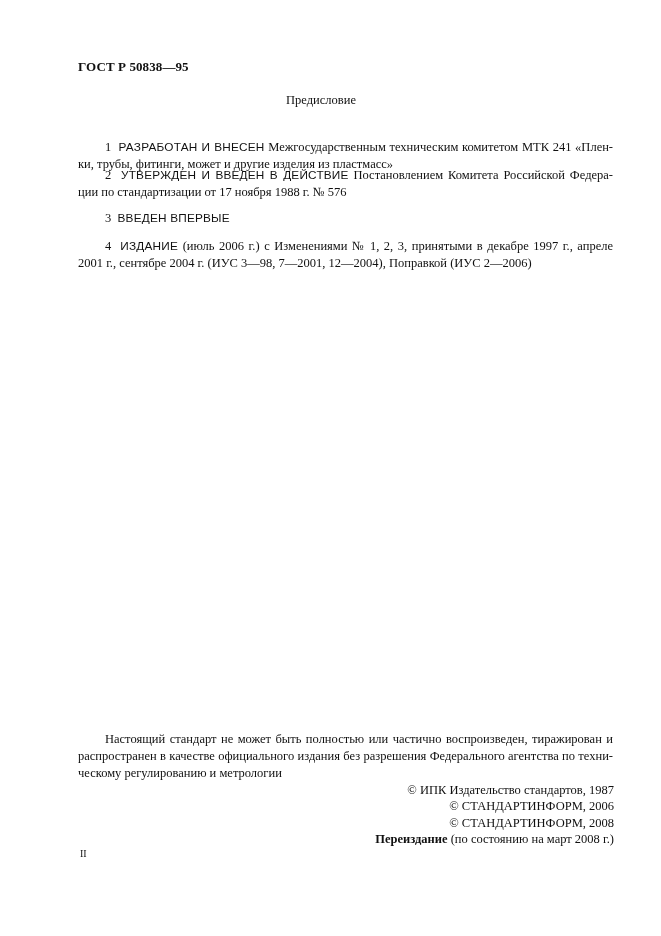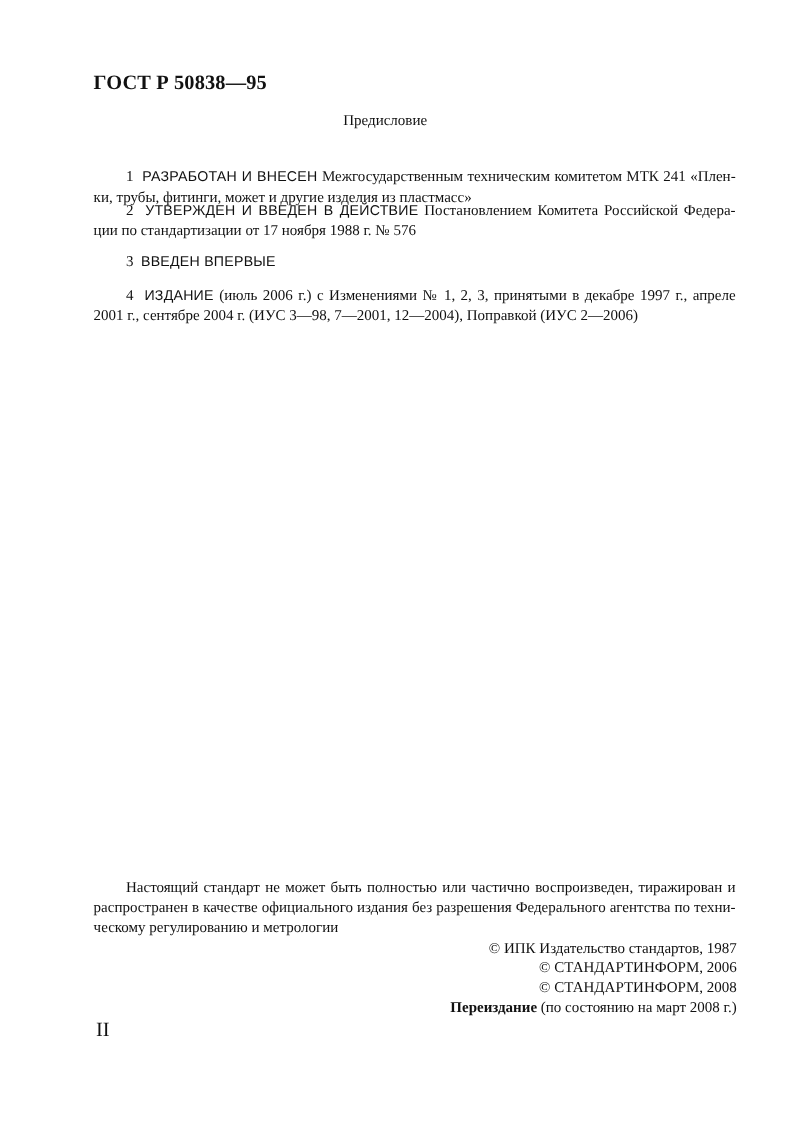--- a/index.html
+++ b/index.html
@@ -1,26 +1,26 @@
 <!DOCTYPE html>
 <html><head>
 <meta charset="utf-8">
 <style>
   html, body { margin: 0; padding: 0; background: #ffffff; }
   body { width: 661px; height: 936px; position: relative; overflow: hidden;
          font-family: "Liberation Serif", "DejaVu Serif", serif; color: #111; }
   .abs { position: absolute; }
-  .hdr { left: 78px; top: 59px; font-size: 17px; font-weight: bold; letter-spacing: 0.1px; }
+  .hdr { left: 78px; top: 59px; font-size: 13px; font-weight: bold; letter-spacing: 0.1px; }
   .title { left: 0; width: 642px; top: 93px; text-align: center; font-size: 12.5px; }
   .para { left: 78px; width: 535px; font-size: 12.5px; line-height: 17px; text-align: justify; }
   .para .ind { display: inline-block; width: 27px; }
   .caps { font-family: "Liberation Sans", "DejaVu Sans", sans-serif; font-size: 11.8px; letter-spacing: 0.2px; }
   .right { right: 47px; text-align: right; font-size: 12.5px; line-height: 16.3px; }
   .right b { font-weight: bold; }
-  .pagenum { left: 80px; top: 848px; font-size: 17px; }
+  .pagenum { left: 80px; top: 848px; font-size: 10px; }
   .line { display: block; }
 </style>
 </head>
 <body>
 
 <div class="abs hdr">ГОСТ Р 50838—95</div>
 
 <div class="abs title">Предисловие</div>
 
 <div class="abs para" style="top:139px;">

